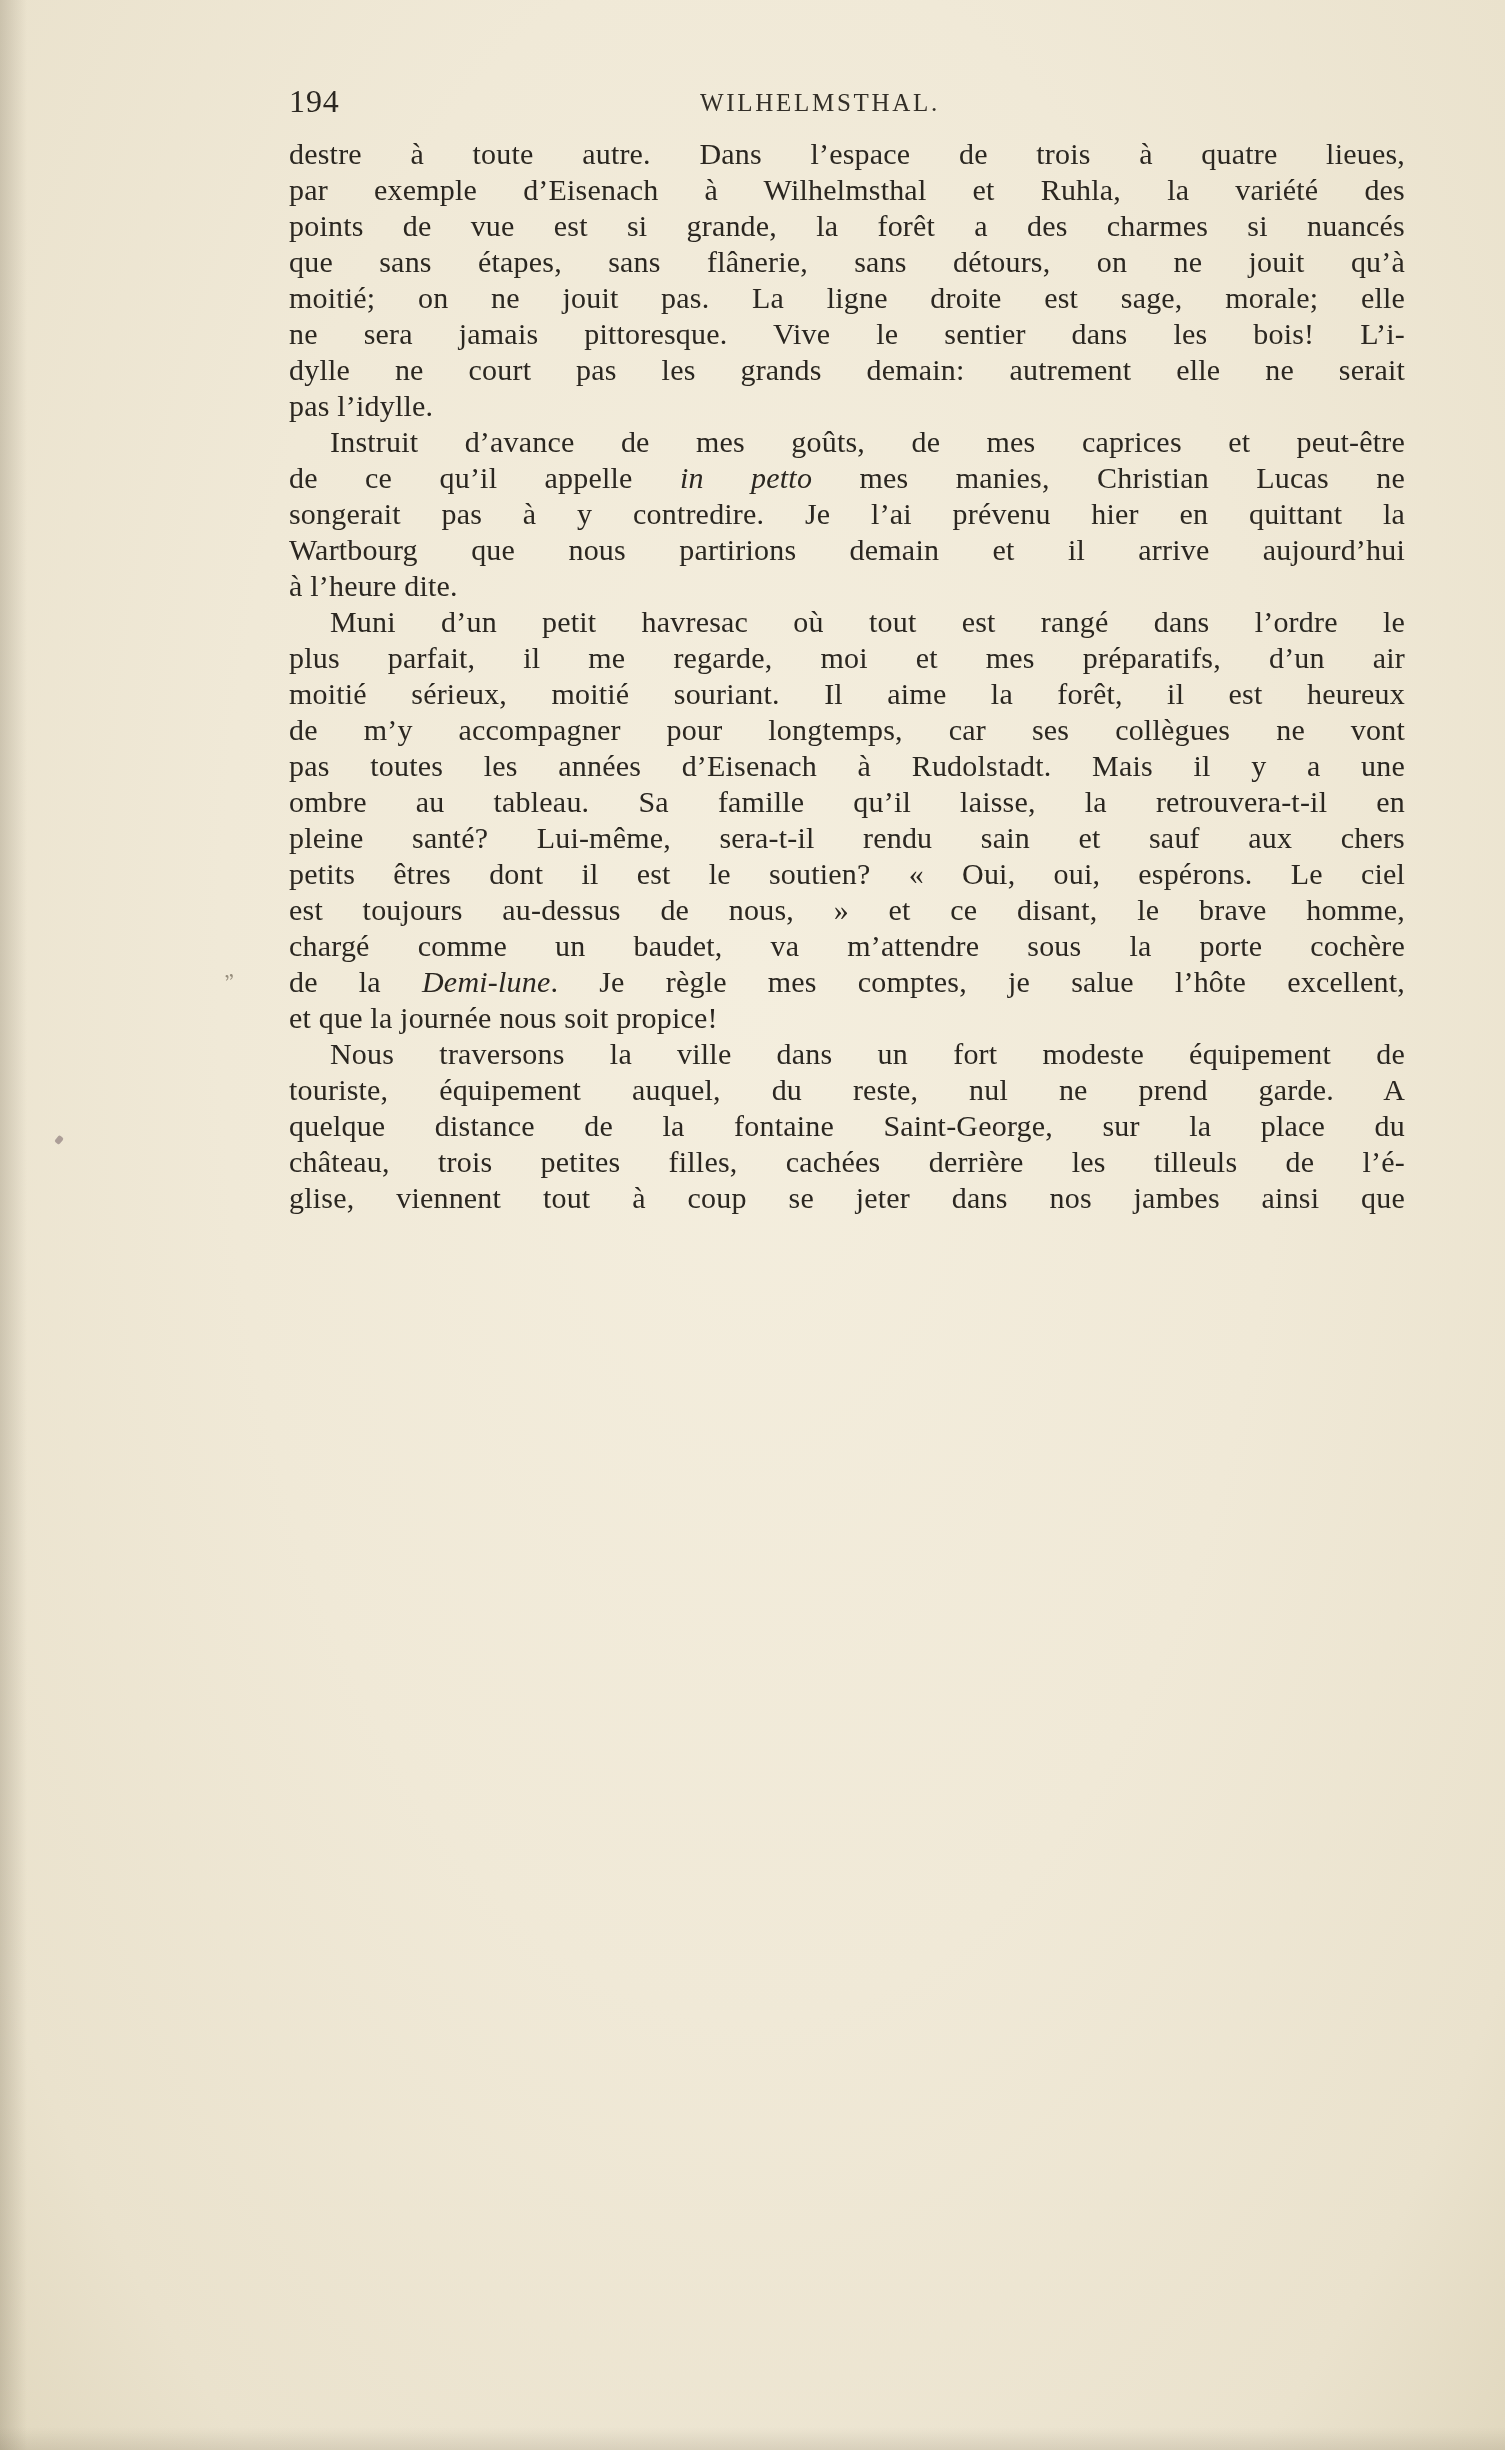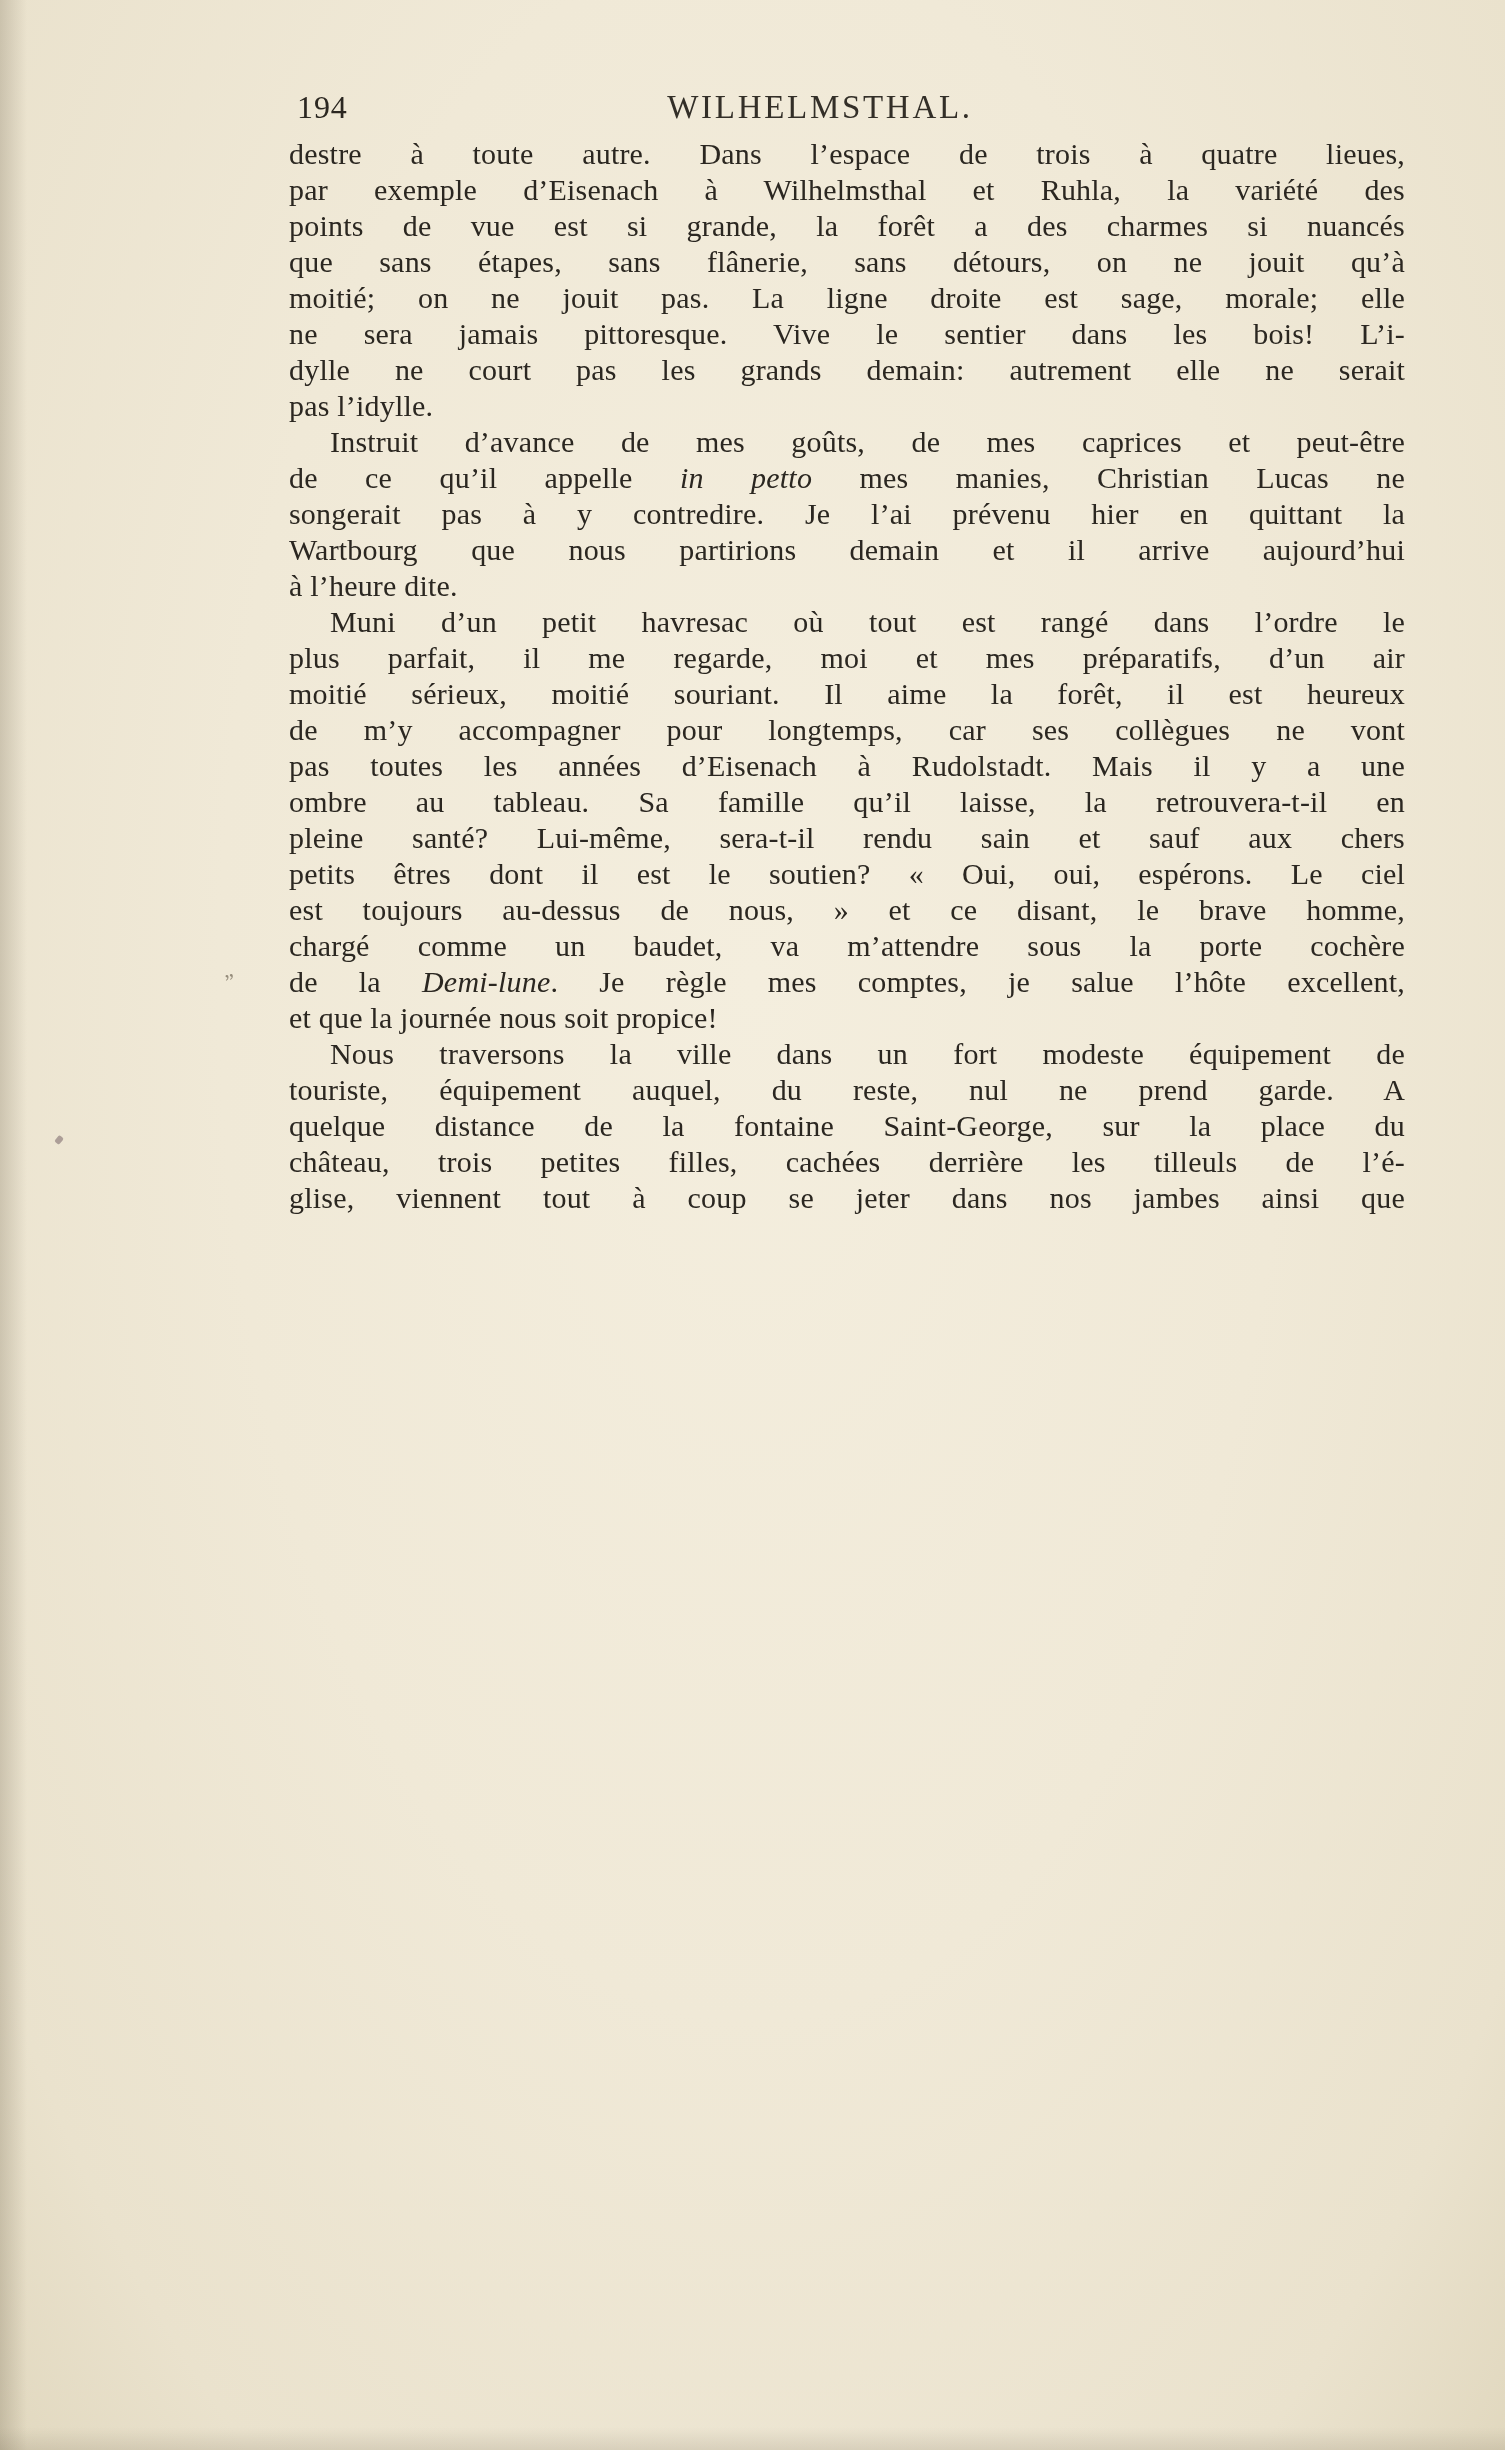--- a/index.html
+++ b/index.html
@@ -34,33 +34,32 @@
   }
   .header {
     position: absolute;
     left: 289px;
     top: 83px;
     width: 1116px;
     height: 41px;
   }
   .page-number {
     position: absolute;
-    left: 8px;
+    left: 0;
     top: 0;
     font-size: 32px;
     letter-spacing: 0.9px;
-    margin-top: 6px;
   }
   .running-head {
     position: absolute;
     left: 0;
     right: 54px;
     top: 6.3px;
     text-align: center;
-    font-size: 33px;
+    font-size: 25px;
     letter-spacing: 2.7px;
     color: #332f28;
   }
   .text-block {
     position: absolute;
     left: 289px;
     top: 136px;
     width: 1116px;
     font-size: 30px;
     line-height: 36px;

